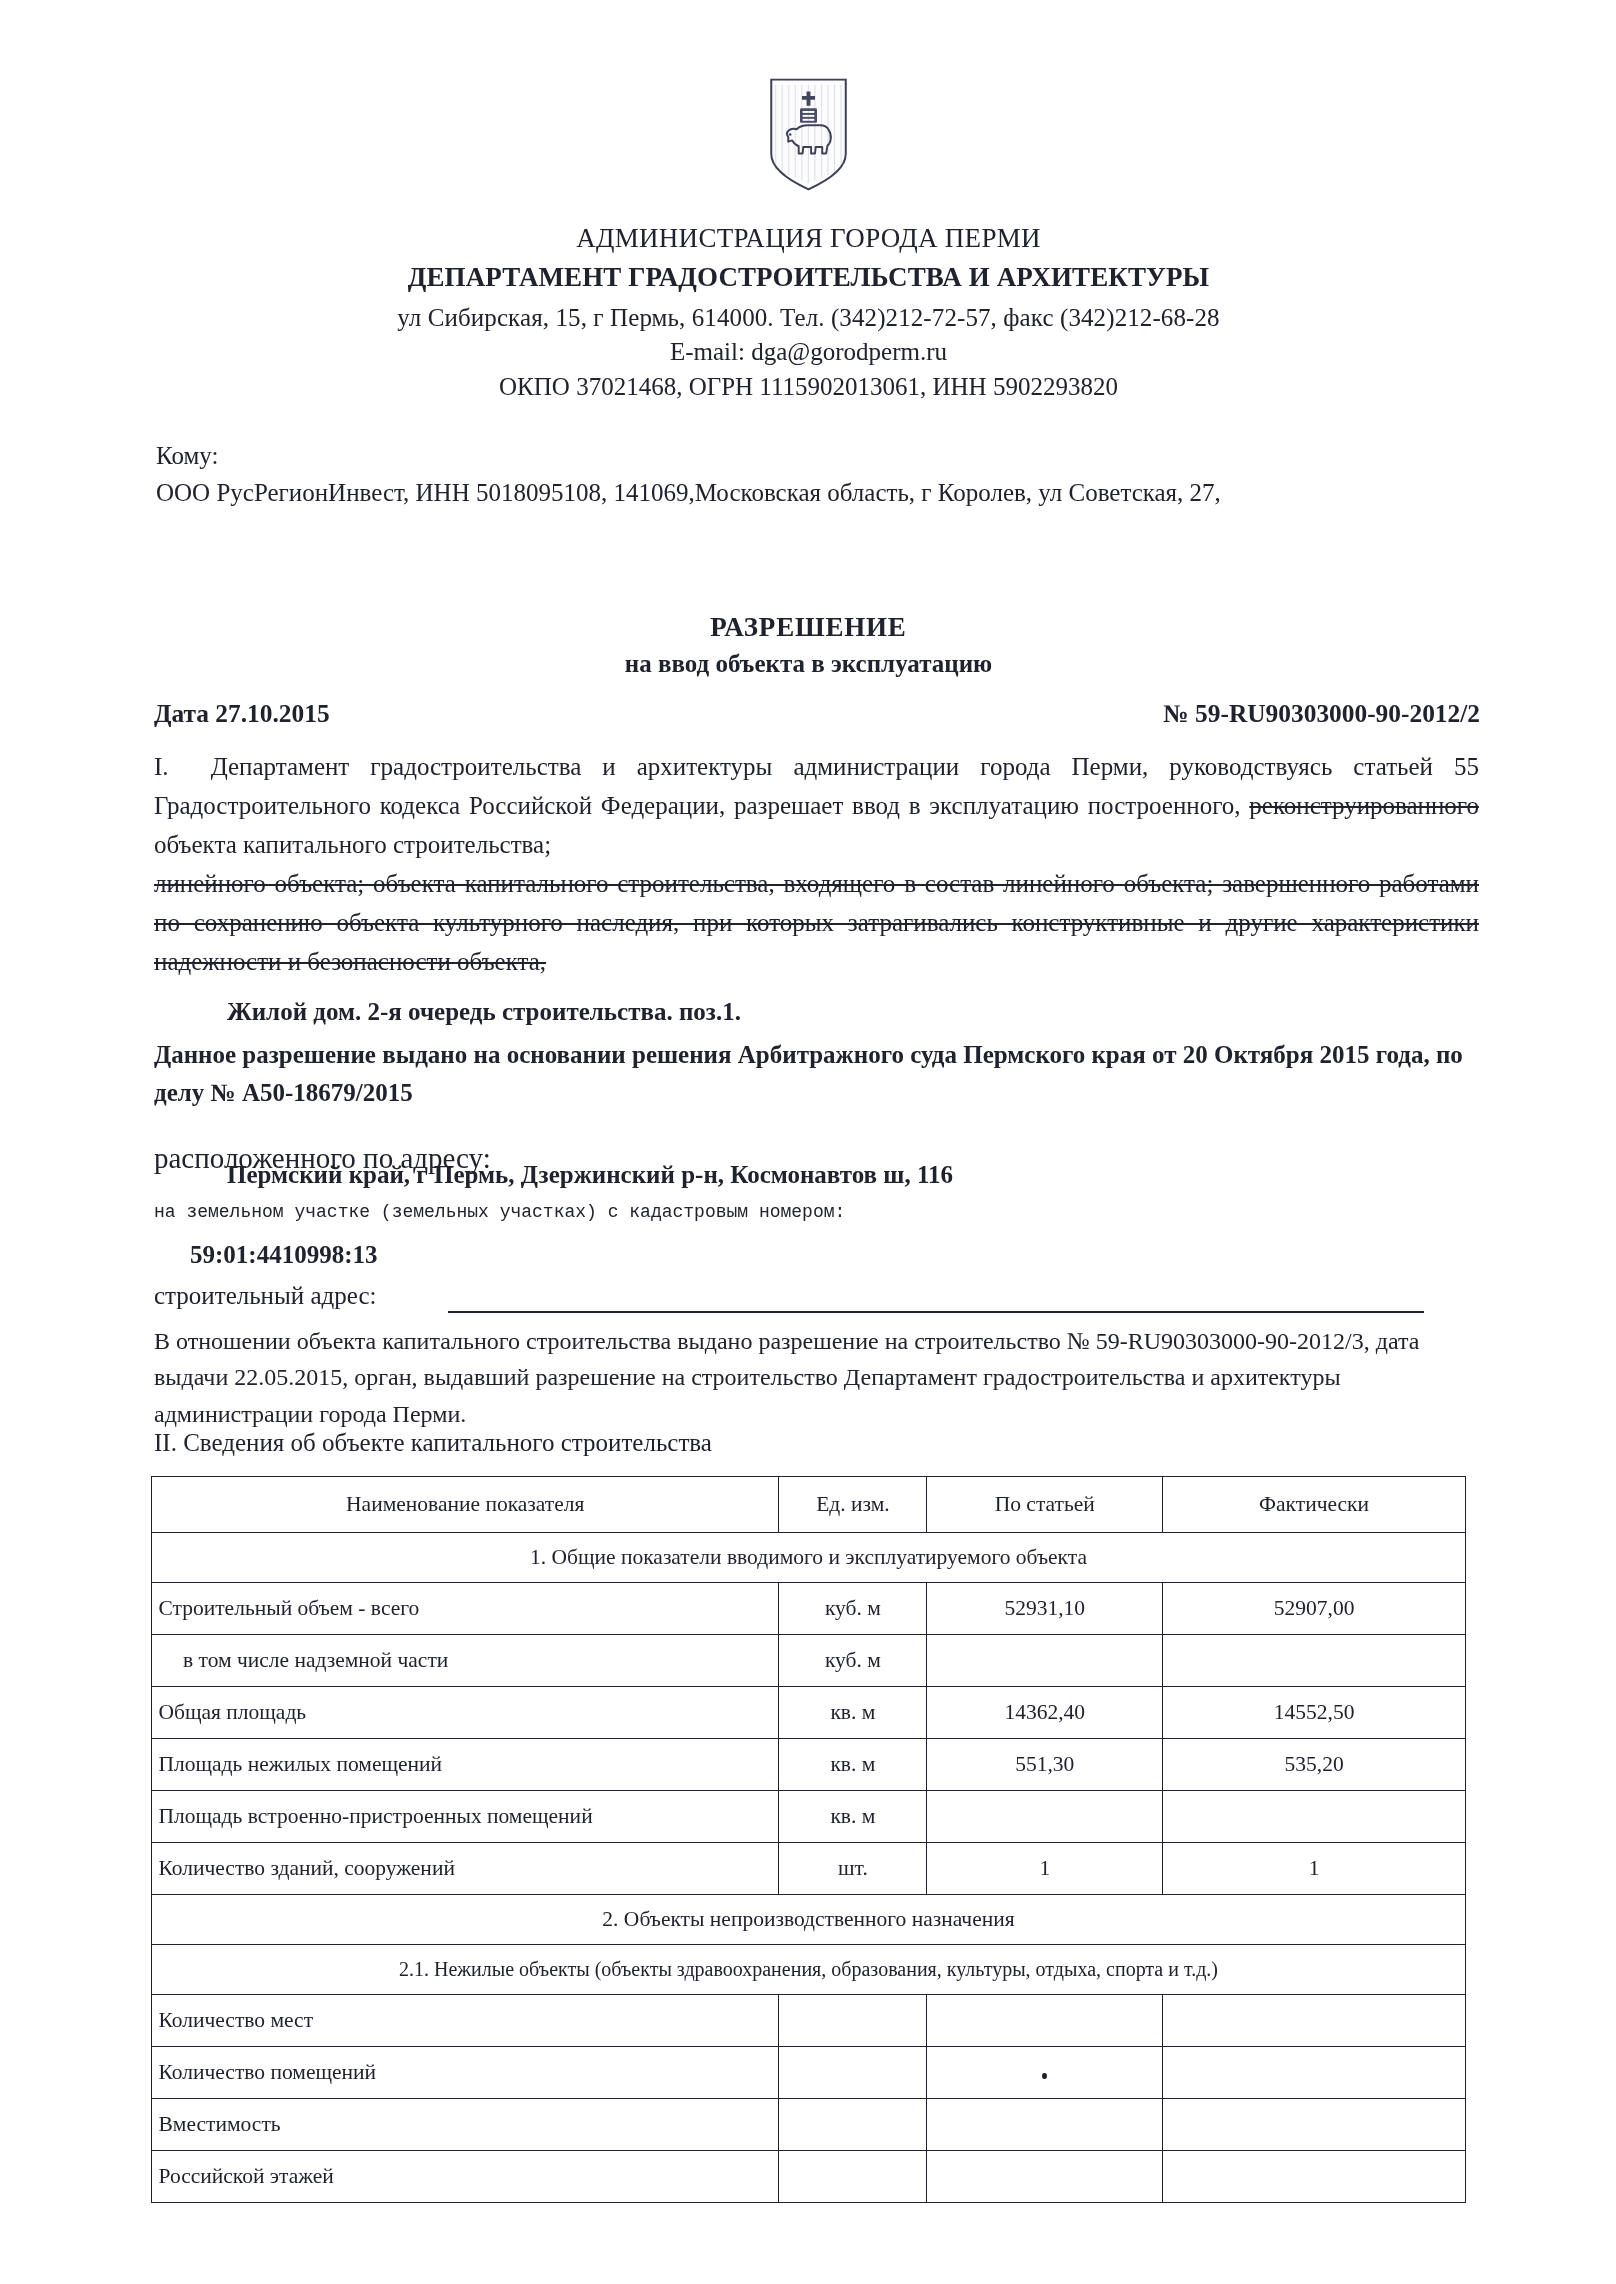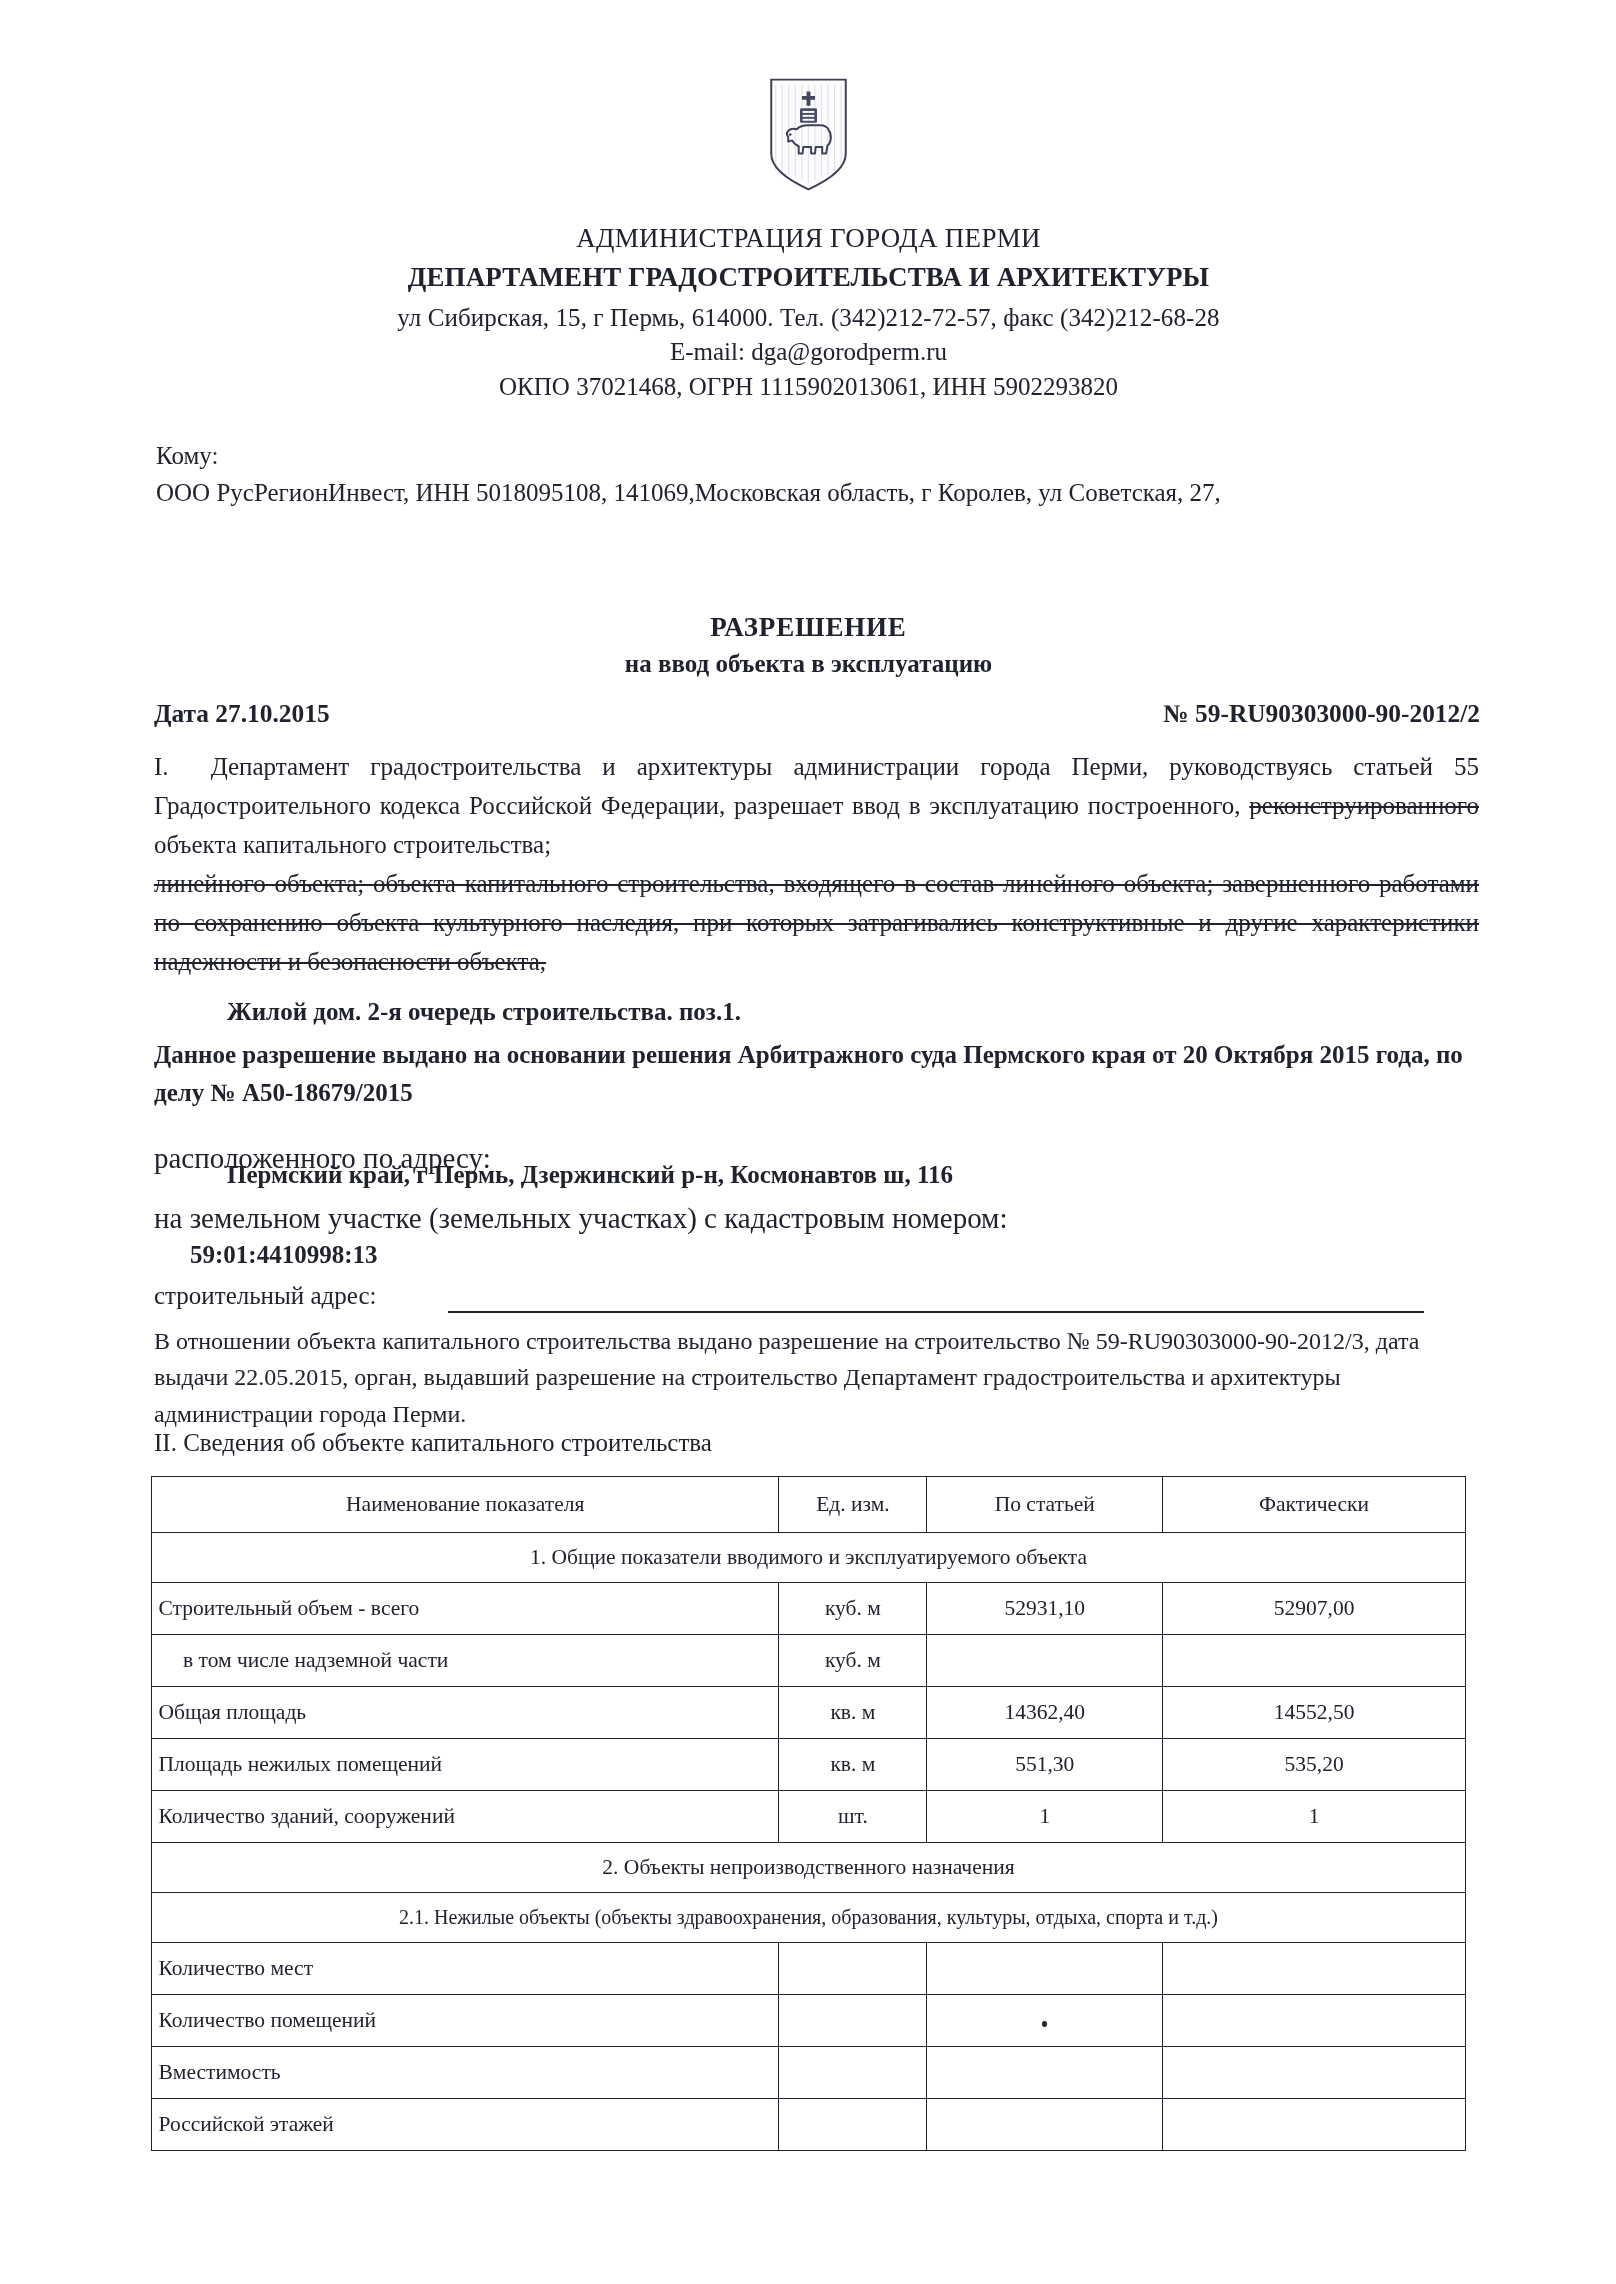--- a/index.html
+++ b/index.html
@@ -153,21 +153,22 @@
     position: absolute;
     left: 227px;
     top: 1161px;
     font-size: 25px;
     font-weight: bold;
   }
   .parcel-label {
     position: absolute;
     left: 154px;
     top: 1202px;
-    font-size: 29px;
+    font-size: 18px;
+    font-family: Liberation Mono, monospace;
   }
   .cadastral {
     position: absolute;
     left: 190px;
     top: 1241px;
     font-size: 25px;
     font-weight: bold;
     text-align: right;
   }
   .build-addr-label {
@@ -381,20 +382,26 @@
             <td class="cell-c">14362,40</td>
             <td class="cell-c">14552,50</td>
           </tr>
           <tr>
             <td class="row-name">Площадь нежилых помещений</td>
             <td class="cell-c">кв. м</td>
             <td class="cell-c">551,30</td>
             <td class="cell-c">535,20</td>
           </tr>
           <tr>
+            <td class="row-name">Площадь встроенно-пристроенных помещений</td>
+            <td class="cell-c">кв. м</td>
+            <td class="cell-c"></td>
+            <td class="cell-c"></td>
+          </tr>
+          <tr>
             <td class="row-name">Количество зданий, сооружений</td>
             <td class="cell-c">шт.</td>
             <td class="cell-c">1</td>
             <td class="cell-c">1</td>
           </tr>
           <tr>
             <td colspan="4" class="section-row">2.   Объекты непроизводственного назначения</td>
           </tr>
           <tr>
             <td colspan="4" class="subsection-row">2.1. Нежилые объекты (объекты здравоохранения, образования, культуры, отдыха, спорта и т.д.)</td>

